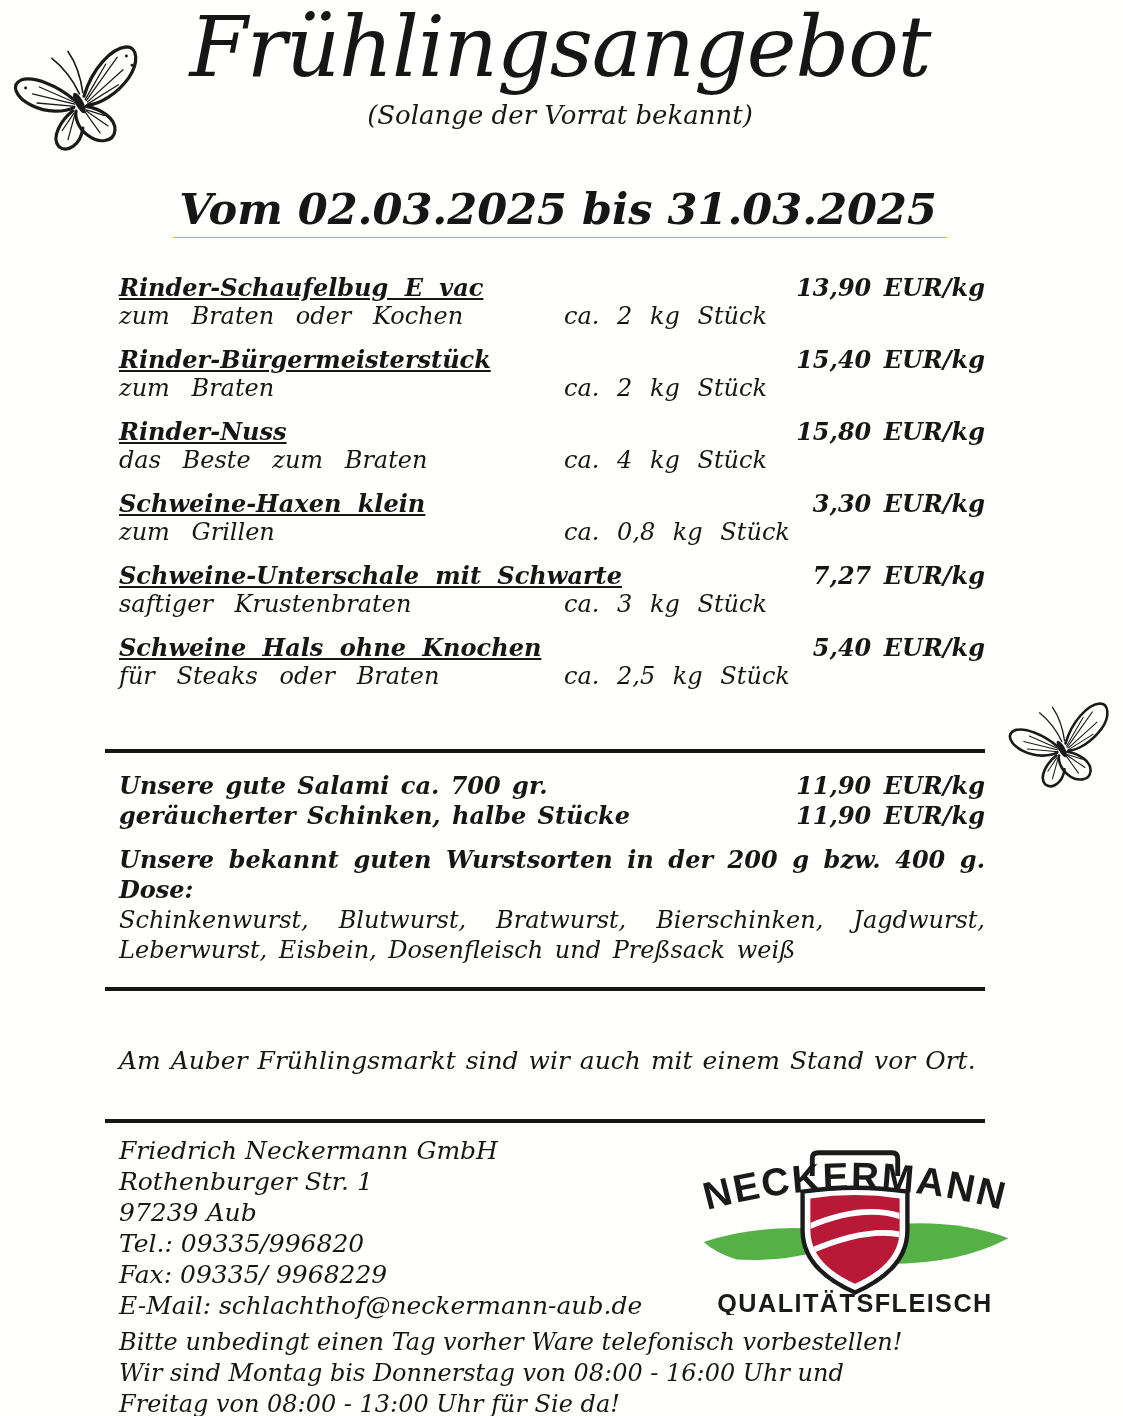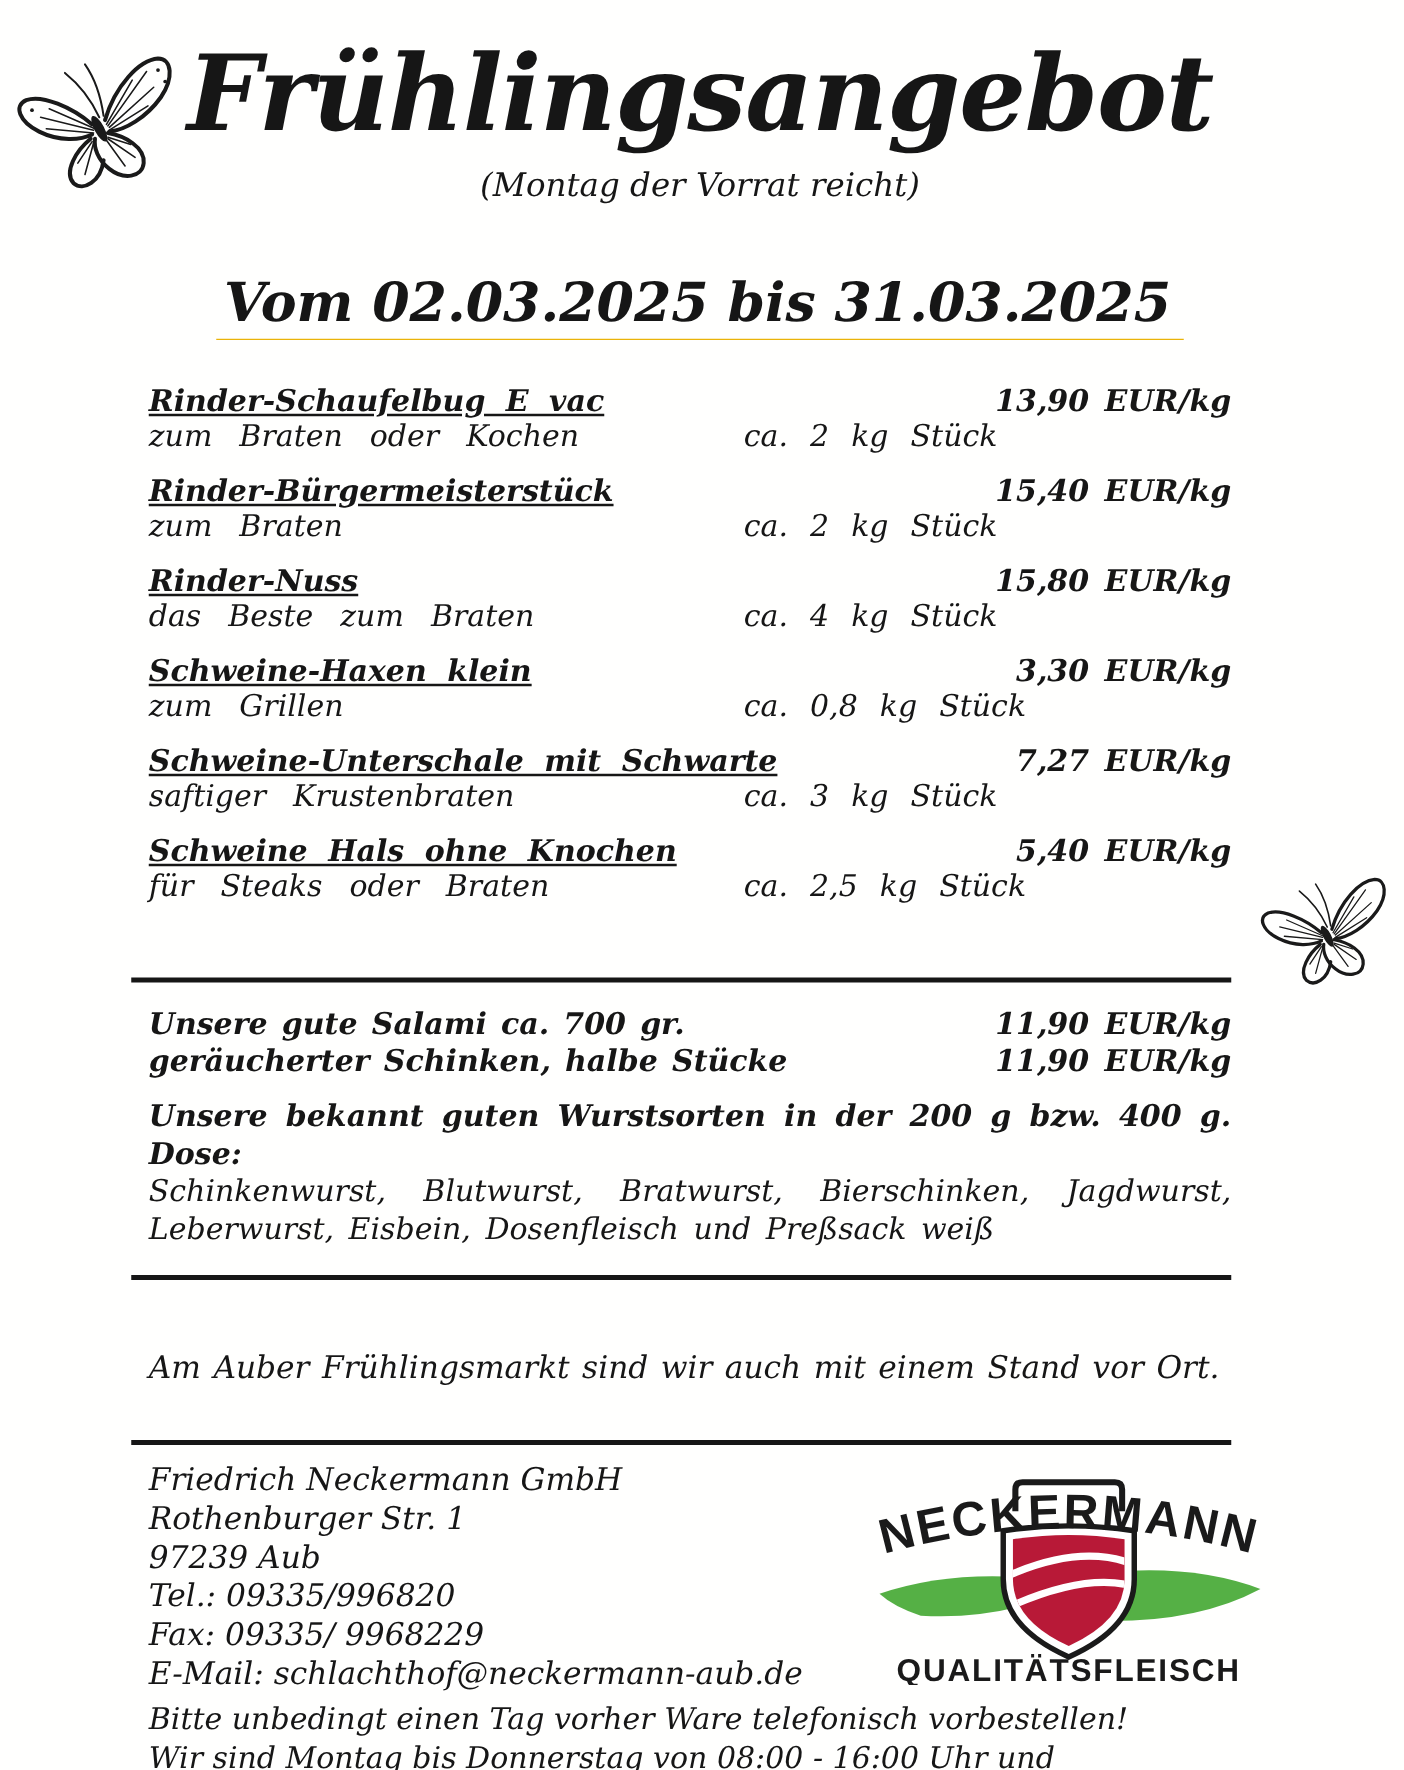--- a/index.html
+++ b/index.html
@@ -15,24 +15,24 @@
   }
   .content {
     position: absolute;
     left: 105px;
     top: 0;
     width: 880px;
   }
   
   .header { text-align: center; padding-left: 30px; }
   .title {
-    margin: 12px;
-    padding-top: 17px;
+    margin: 0;
+    padding-top: 1px;
     font-size: 84px;
-    font-weight: bold;
+    font-weight: normal;
     line-height: 92px;
     letter-spacing: -1px;
   }
   .subtitle {
     margin-top: 6px;
     font-size: 26px;
     line-height: 32px;
   }
   .period-wrap { margin-top: 52px; line-height: 53px; }
   .period {
@@ -43,21 +43,21 @@
   }
   
   .offers { margin-top: 28px; padding: 0 0 0 14px; }
   .offer { margin-bottom: 12px; }
   .offer:last-child { margin-bottom: 0; }
   .offer-top { display: flex; justify-content: space-between; line-height: 29px; }
   .offer-name { font-size: 24px; font-weight: bold; word-spacing: 8px; text-decoration: underline; }
   .offer-price { font-size: 24px; font-weight: bold; word-spacing: 4px; }
   .offer-bottom { position: relative; line-height: 29px; }
   .offer-desc { font-size: 24px; word-spacing: 14px; }
-  .offer-size { position: absolute; left: 476px; top: 0; font-size: 24px; word-spacing: 10px; white-space: nowrap; }
+  .offer-size { position: absolute; left: 445px; top: 0; font-size: 24px; word-spacing: 10px; white-space: nowrap; }
   
   .rule { border: none; border-top: 4px solid #161616; margin: 0; }
   .rule-1 { margin-top: 56px; }
   .rule-2 { margin-top: 22px; }
   .rule-3 { margin-top: 42px; }
   
   .deli { margin-top: 18px; padding-left: 14px; }
   .deli-row { display: flex; justify-content: space-between; line-height: 30px; }
   .deli-name { font-size: 24px; font-weight: bold; word-spacing: 3px; }
   .deli-price { font-size: 24px; font-weight: bold; word-spacing: 4px; }
@@ -145,21 +145,21 @@
         </g>
         <ellipse cx="63" cy="55" rx="3.4" ry="10" transform="rotate(-28 63 55)" fill="#1a1a1a" stroke="none"></ellipse>
       </g>
     </svg>
   </div>
 
   <div class="content">
 
     <header class="header">
       <h1 class="title">Frühlingsangebot</h1>
-      <div class="subtitle">(Montag der Vorrat reicht)</div>
+      <div class="subtitle">(Solange der Vorrat bekannt)</div>
       <div class="period-wrap">
         <span class="period">Vom 02.03.2025 bis 31.03.2025</span>
       </div>
     </header>
 
     <section class="offers">
 
       <div class="offer">
         <div class="offer-top">
           <span class="offer-name">Rinder-Schaufelbug E vac</span>

